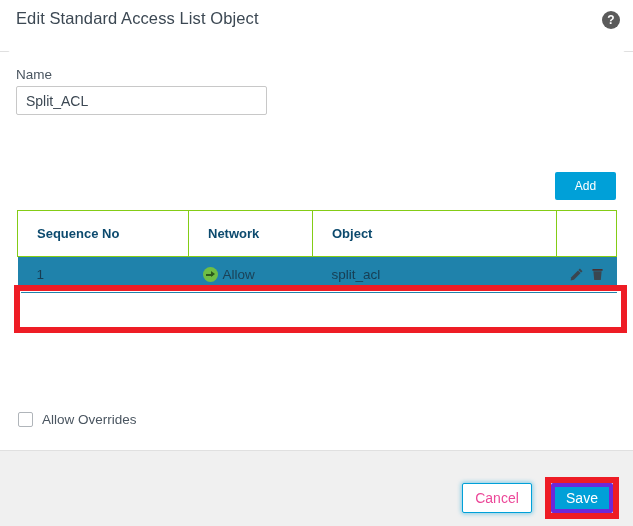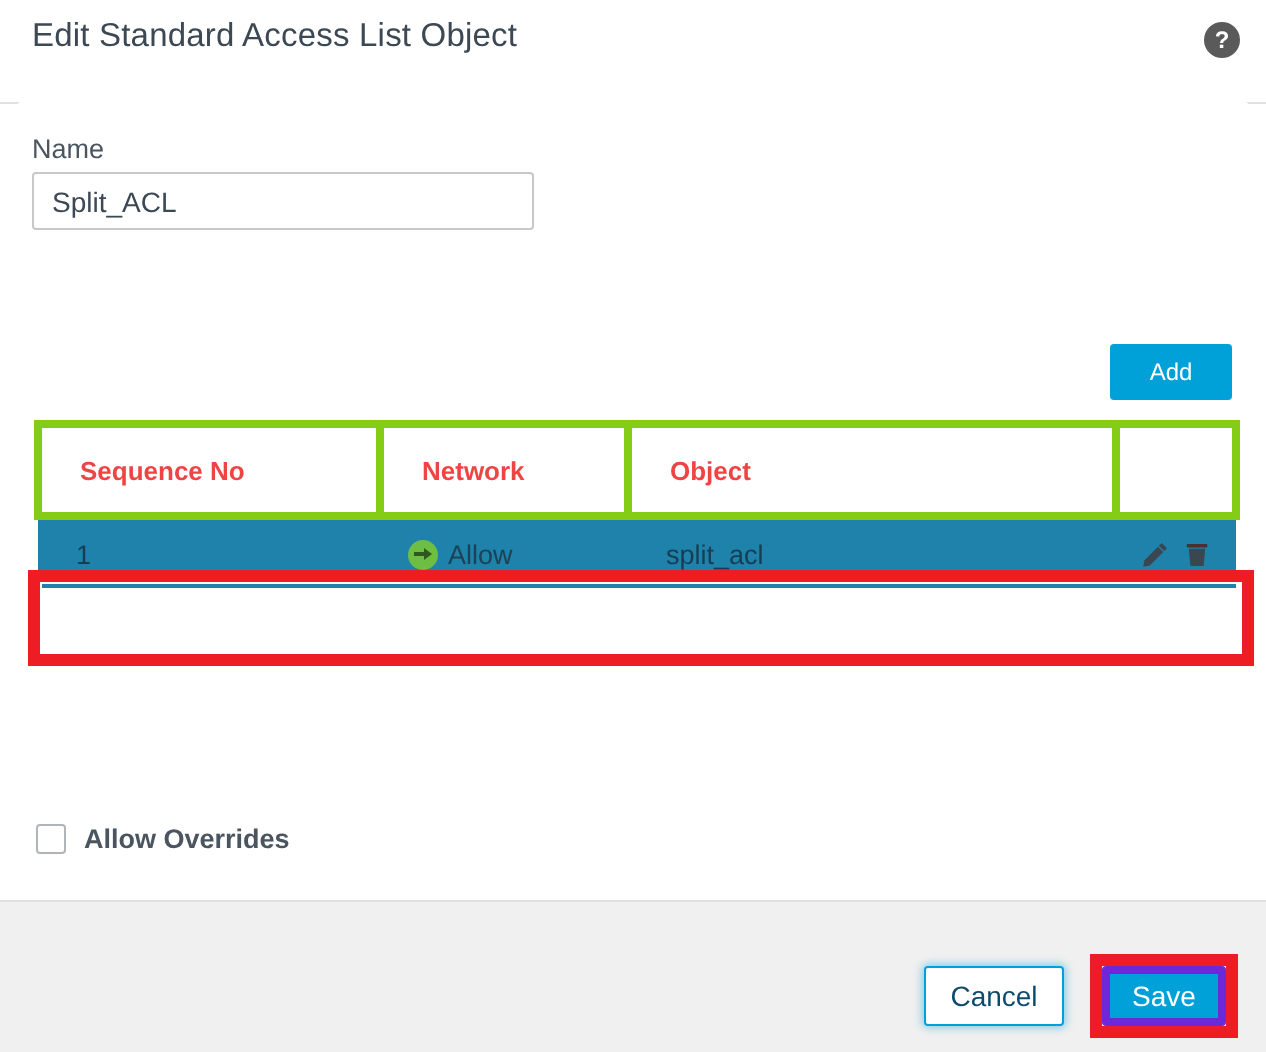--- a/index.html
+++ b/index.html
@@ -116,23 +116,23 @@
   
   .tbl {
     position: absolute;
     left: 17px; top: 168px;
     width: 599px;
     border-collapse: collapse;
     table-layout: fixed;
   }
   .tbl th {
     height: 46px;
-    border: 4px solid #84cc16;
-    background: #ffffff;
-    color: #ef4444;
+    border: 1px solid #84cc16;
+    background: #ffffff;
+    color: #0c4a6e;
     font-size: 13px;
     font-weight: bold;
     text-align: left;
     padding: 0 0 0 19px;
   }
   .tbl td {
     height: 36px;
     font-size: 13.5px;
     color: #2d3a45;
     padding: 0 0 0 19px;
@@ -198,21 +198,20 @@
     left: 0; top: 0; right: 0; bottom: 0;
     border: 1px solid #ffffff;
   }
 
   
   .overrides {
     position: absolute;
     left: 18px; top: 370px;
     display: flex; align-items: center;
     cursor: pointer;
-    font-weight: bold;
   }
   .cb {
     width: 15px; height: 15px;
     border: 1px solid #b0b5ba;
     border-radius: 2px;
     background: #ffffff;
     flex: none;
   }
   .overrides-label {
     margin-left: 9px;
@@ -228,21 +227,21 @@
     background: #f0f0f0;
     border-top: 1px solid #e0e0e0;
   }
   .cancel-btn {
     position: absolute;
     left: 462px; top: 32px;
     width: 70px; height: 30px;
     background: #ffffff;
     border: 1px solid #00a0d8;
     border-radius: 2px;
-    color: #0c4a6e;
+    color: #ec4899;
     font-family: "Liberation Sans", sans-serif;
     font-size: 14px;
     cursor: pointer;
     box-shadow: 0 0 4px 1px rgba(0,160,216,0.45);
   }
   .save-btn {
     position: absolute;
     left: 551px; top: 32px;
     width: 62px; height: 30px;
     background: #00a0d8;

